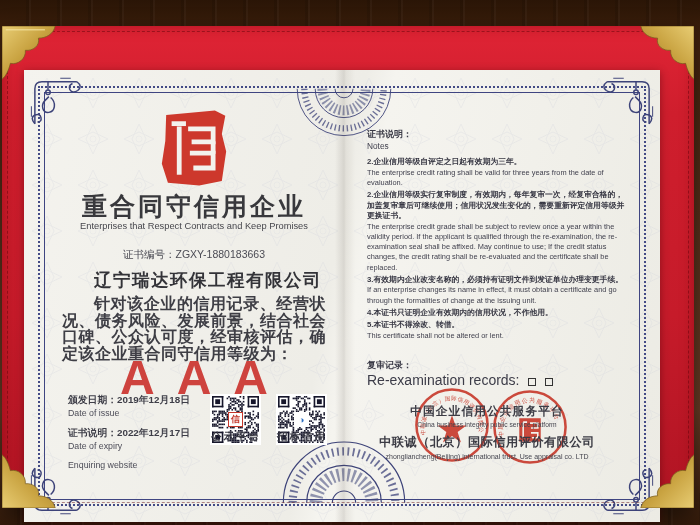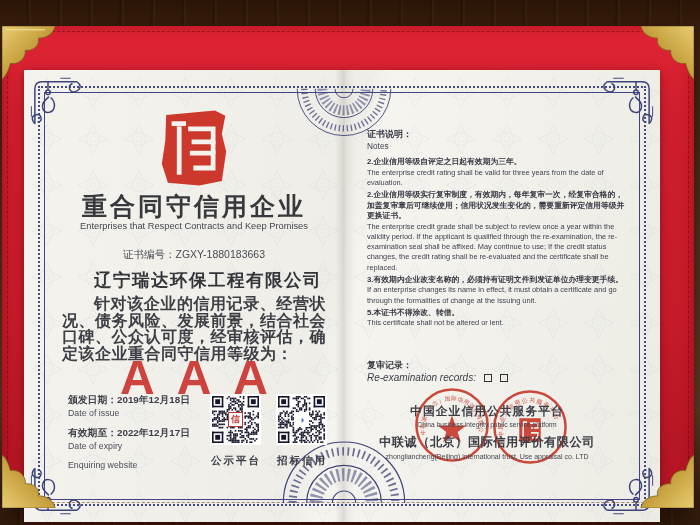--- a/index.html
+++ b/index.html
@@ -57,33 +57,33 @@
     line-height:16.5px; text-align:justify; text-indent:2em; letter-spacing:0.5px; }
   .rating{ position:absolute; left:0; top:280px; width:100%; font-size:48px; font-weight:bold; color:#ce433e; letter-spacing:22px; text-indent:22px; }
   .dates{ position:absolute; left:8px; top:324px; width:140px; text-align:left; }
   .date-item{ margin-bottom:9px; }
   .date-zh{ font-size:9.8px; font-weight:bold; color:#3e3e48; }
   .date-en{ font-size:8.8px; color:#4d4d58; margin-top:1px; }
   .qr{ position:absolute; width:47px; height:47px; background:#fff; box-shadow:0 0 0 2px #fff; }
   .qr1{ left:152px; top:326px; } .qr2{ left:218px; top:326px; }
   .qr-center{ position:absolute; left:16px; top:16px; width:15px; height:15px; background:#fff; display:flex; align-items:center; justify-content:center;
     font-size:9px; font-weight:bold; }
-  .qr-label{ position:absolute; top:384px; width:58px; font-size:10.5px; font-weight:600; color:#3c3c46; letter-spacing:2px; }
+  .qr-label{ position:absolute; top:360px; width:58px; font-size:10.5px; font-weight:600; color:#3c3c46; letter-spacing:2px; }
   .ql1{ left:147px; } .ql2{ left:213px; }
 
   
   .rpage{ position:absolute; left:320px; top:0; width:302px; height:517px; }
   .notes-zh{ position:absolute; left:23px; top:58px; font-size:9px; font-weight:bold; color:#3a3a46; }
   .notes-en{ position:absolute; left:23px; top:71px; font-size:8.3px; color:#3f3f4c; }
   .notes-list{ position:absolute; left:23px; top:87px; width:262px; }
   .note-item{ margin-bottom:2px; }
   .note-zh{ font-size:7.8px; font-weight:bold; color:#383844; line-height:10.6px; }
   .note-en{ font-size:7.4px; color:#41414e; line-height:10.2px; }
   .review-zh{ position:absolute; left:23px; top:289px; font-size:9px; font-weight:bold; color:#3a3a46; }
-  .review-en{ position:absolute; left:23px; top:302px; font-size:10px; color:#3c3c48;font-style:italic; }
+  .review-en{ position:absolute; left:23px; top:302px; font-size:14px; color:#3c3c48; }
   .cbx{ display:inline-block; width:8px; height:8px; border:1.2px solid #333; margin-left:5px; vertical-align:-1px; background:transparent; }
   .stamp{ position:absolute; width:78px; height:78px; opacity:0.88; }
   .stamp1{ left:69px; top:316px; } .stamp2{ left:147px; top:318px; }
   .orgs{ position:absolute; left:23px; top:334px; width:240px; text-align:center; z-index:3; }
   .org1-zh{ font-size:11.8px; font-weight:bold; color:#3d3d46; letter-spacing:1px; }
   .org1-en{ font-size:6.7px; color:#45454f; margin-top:1px; }
   .org2-zh{ font-size:12.2px; font-weight:bold; color:#3b3b44; letter-spacing:0.5px; margin-top:6px; }
   .org2-en{ font-size:7px; color:#45454f; margin-top:2px; }
 </style>
 </head>
@@ -211,21 +211,21 @@
       <div class="company">辽宁瑞达环保工程有限公司</div>
       <div class="body-text">针对该企业的信用记录、经营状况、债务风险、发展前景，结合社会口碑、公众认可度，经审核评估，确定该企业重合同守信用等级为：</div>
       <div class="rating">AAA</div>
 
       <div class="dates">
         <div class="date-item">
           <div class="date-zh">颁发日期：2019年12月18日</div>
           <div class="date-en">Date of issue</div>
         </div>
         <div class="date-item">
-          <div class="date-zh">有效期至：2022年12月17日</div>
+          <div class="date-zh">证书说明：2022年12月17日</div>
           <div class="date-en">Date of expiry</div>
         </div>
         <div class="date-item">
           <div class="date-en">Enquiring website</div>
         </div>
       </div>
 
       <div class="qr qr1">
         <svg class="qrsvg" width="47" height="47" viewBox="0 0 29 29">
             <rect x="10" y="0" width="1" height="1" fill="#16162b"></rect>
@@ -767,20 +767,21 @@
         </div>
         <div class="note-item">
           <div class="note-zh">2.企业信用等级实行复审制度，有效期内，每年复审一次，经复审合格的，加盖复审章后可继续使用；信用状况发生变化的，需要重新评定信用等级并更换证书。</div>
           <div class="note-en">The enterprise credit grade shall be subject to review once a year within the validity period. If the applicant is qualified through the re-examination, the re-examination seal shall be affixed. May continue to use; If the credit status changes, the credit rating shall be re-evaluated and the certificate shall be replaced.</div>
         </div>
         <div class="note-item">
           <div class="note-zh">3.有效期内企业改变名称的，必须持有证明文件到发证单位办理变更手续。</div>
           <div class="note-en">If an enterprise changes its name in effect, it must obtain a certificate and go through the formalities of change at the issuing unit.</div>
         </div>
         <div class="note-item">
+          <div class="note-zh">4.本证书只证明企业有效期内的信用状况，不作他用。</div>
         </div>
         <div class="note-item">
           <div class="note-zh">5.本证书不得涂改、转借。</div>
           <div class="note-en">This certificate shall not be altered or lent.</div>
         </div>
       </div>
 
       <div class="review-zh">复审记录：</div>
       <div class="review-en">
         <span>Re-examination records:</span>

